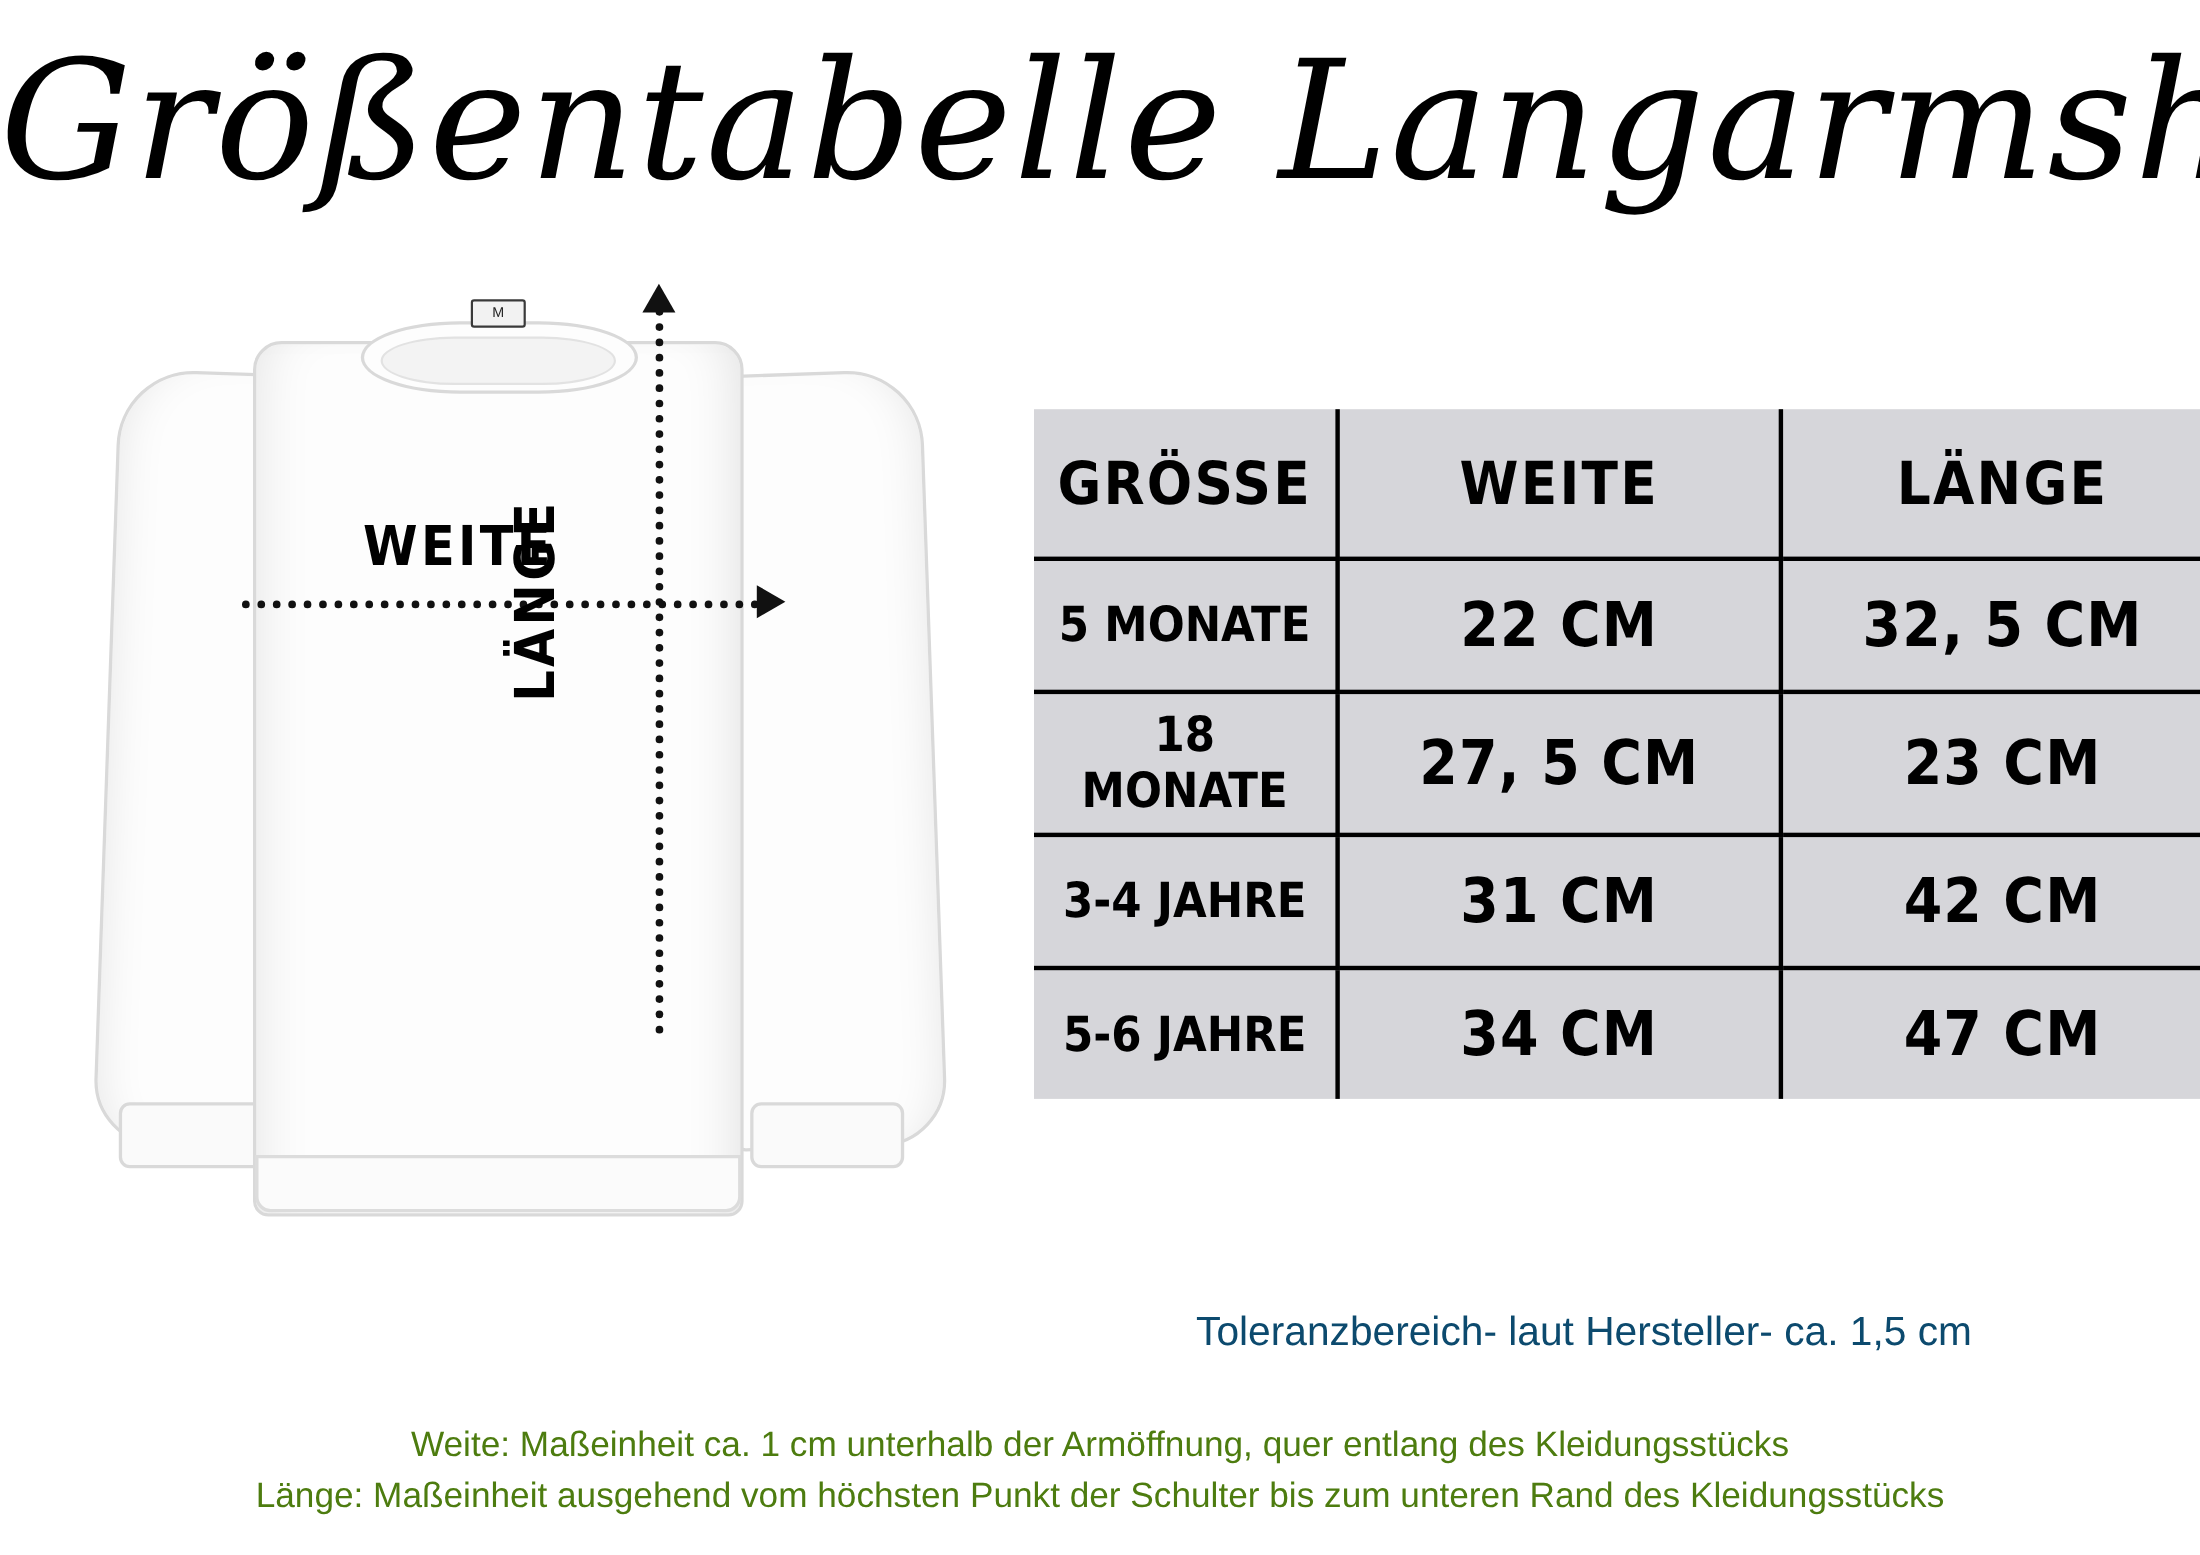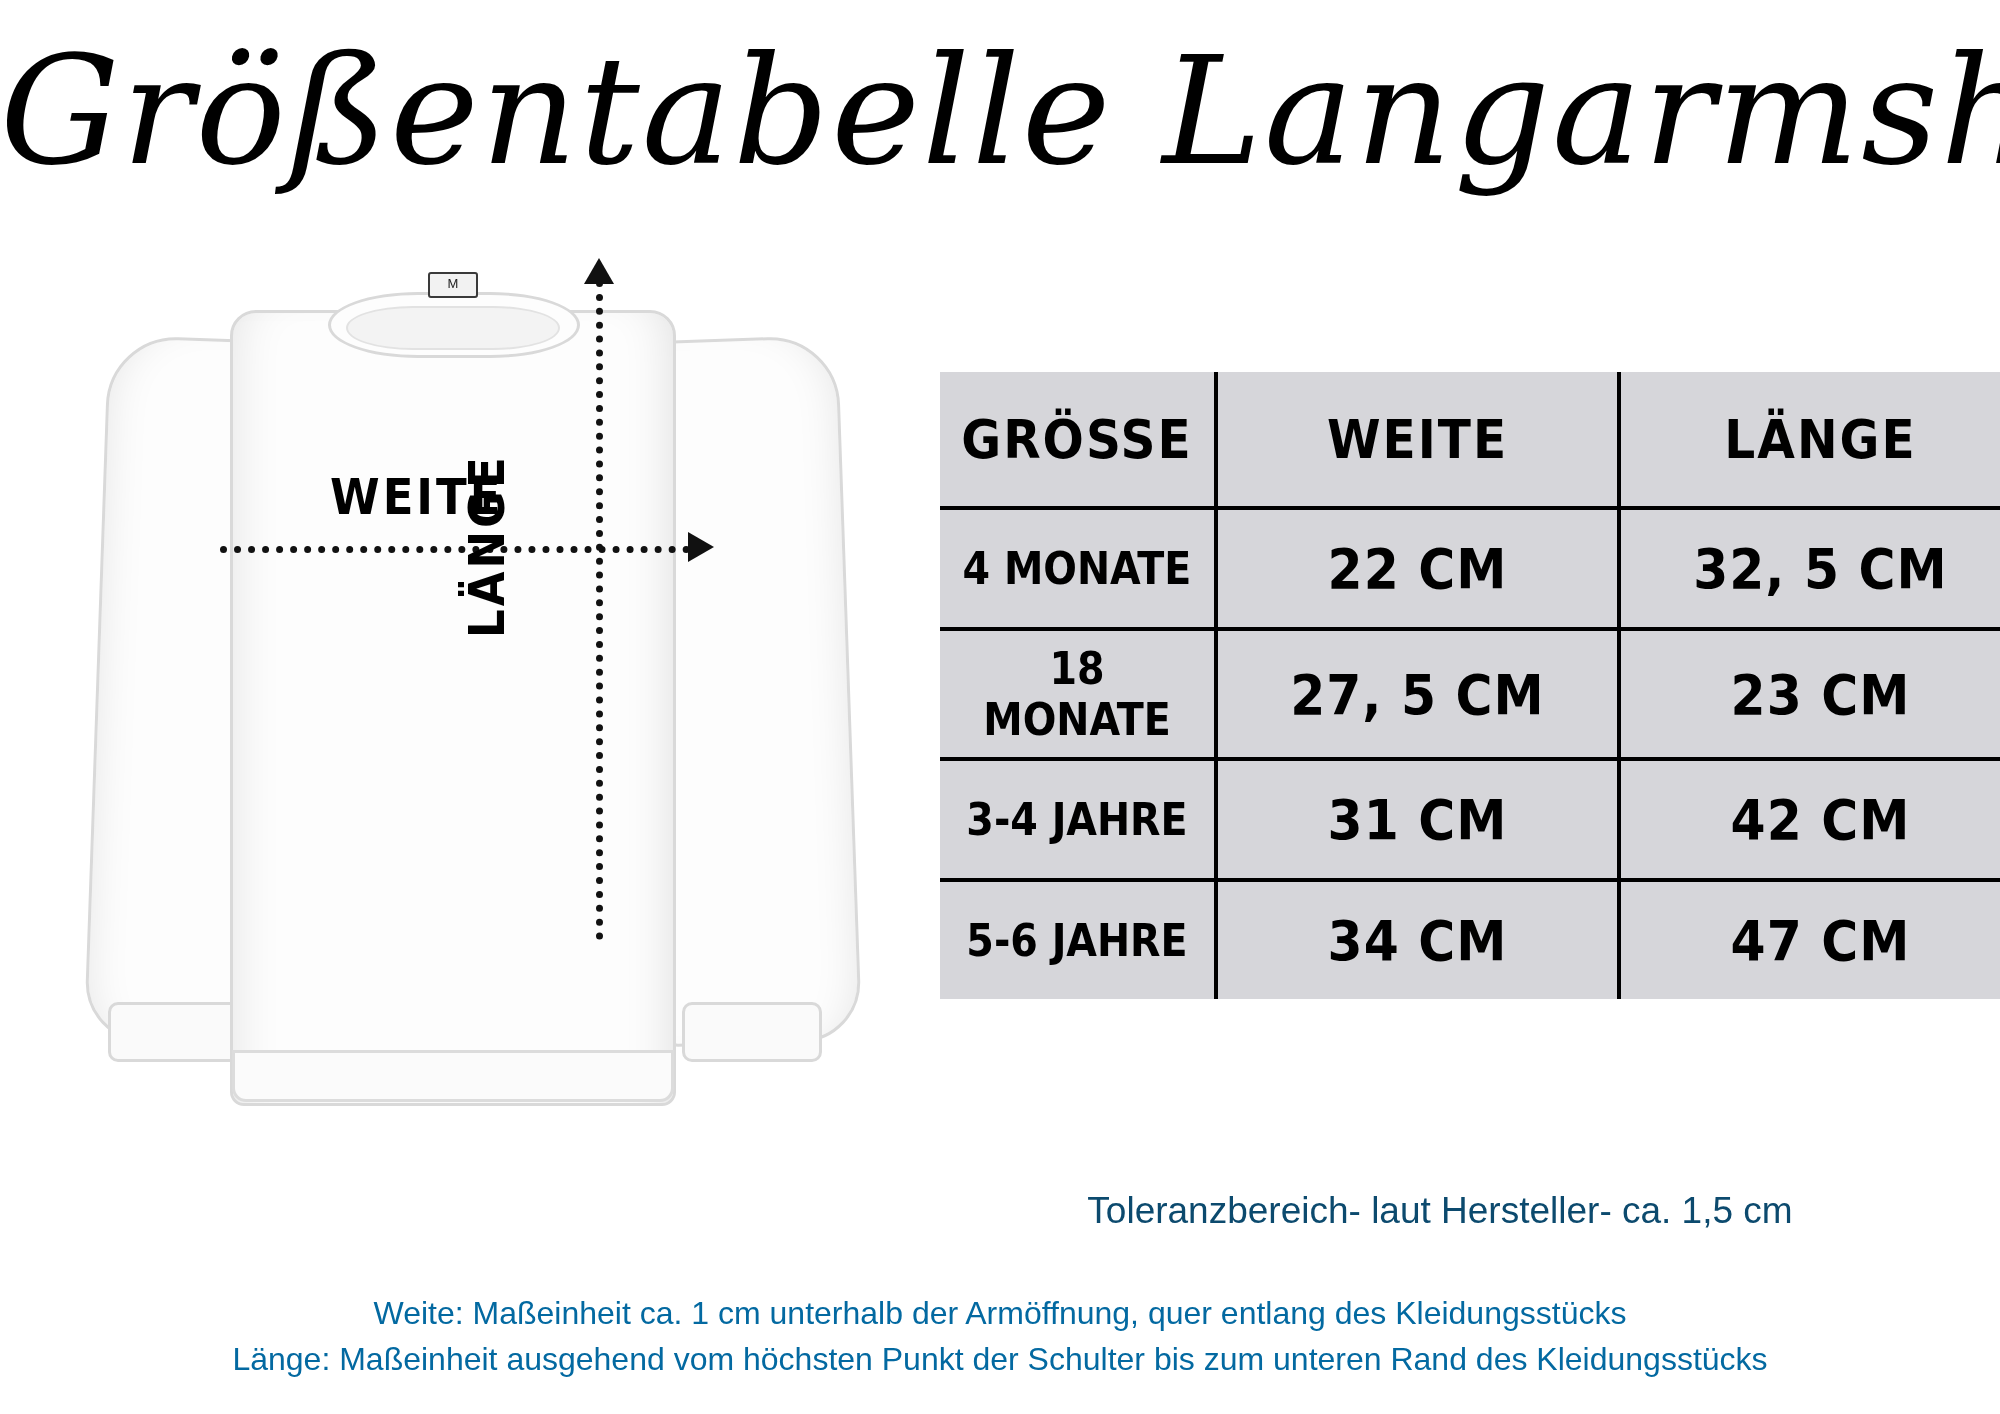--- a/index.html
+++ b/index.html
@@ -234,21 +234,21 @@
   }
   #notes {
     position: absolute;
     left: 0;
     top: 1290px;
     width: 2000px;
     text-align: center;
     font-size: 32px;
     line-height: 1.45;
     font-family: "Liberation Sans", sans-serif;
-    color: #0369a1;
+    color: #4d7c0f;
   }
   #notes div { white-space: nowrap; }
 </style>
 </head>
 <body>
 
 <div id="title">Größentabelle Langarmshirt</div>
 
 <div id="illustration">
   <div class="sleeve left"></div>
@@ -279,21 +279,21 @@
       <th class="col-width">
         <span class="th-text">WEITE</span>
       </th>
       <th class="col-length">
         <span class="th-text">LÄNGE</span>
       </th>
     </tr>
   </thead>
   <tbody>
     <tr>
-      <td class="size-cell">4 MONATE</td>
+      <td class="size-cell">5 MONATE</td>
       <td class="val-cell">22 CM</td>
       <td class="val-cell">32, 5 CM</td>
     </tr>
     <tr>
       <td class="size-cell">18 MONATE</td>
       <td class="val-cell">27, 5 CM</td>
       <td class="val-cell">23 CM</td>
     </tr>
     <tr>
       <td class="size-cell">3-4 JAHRE</td>

